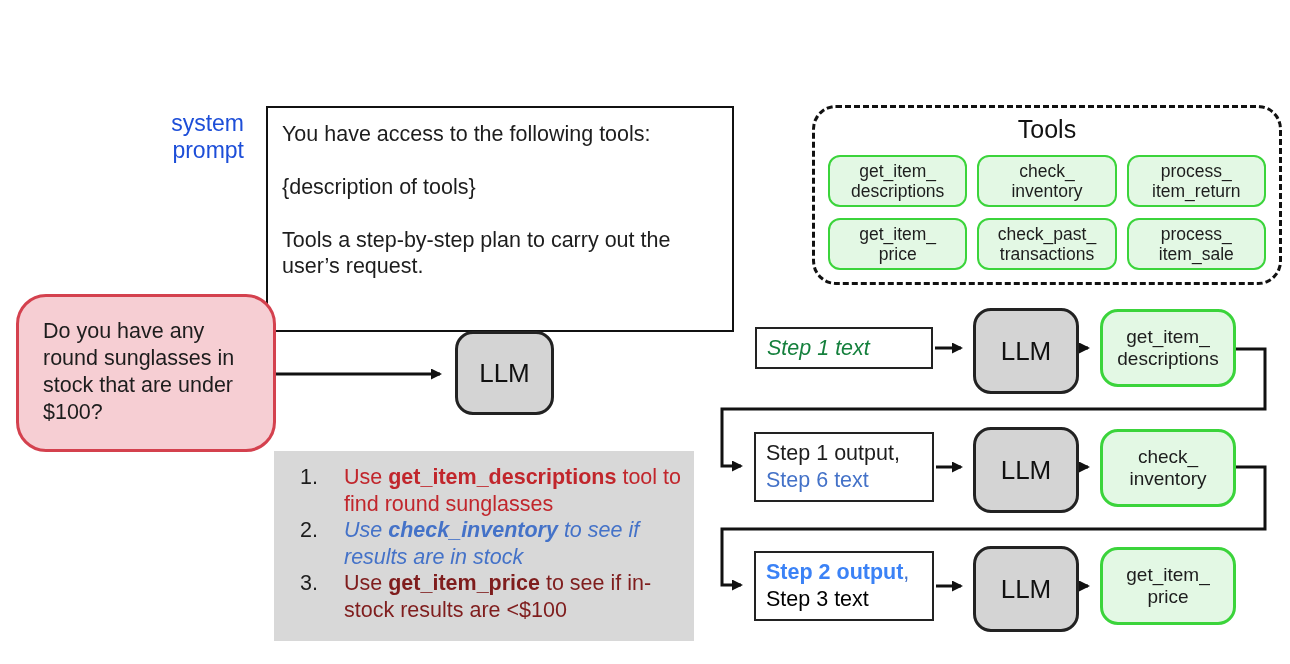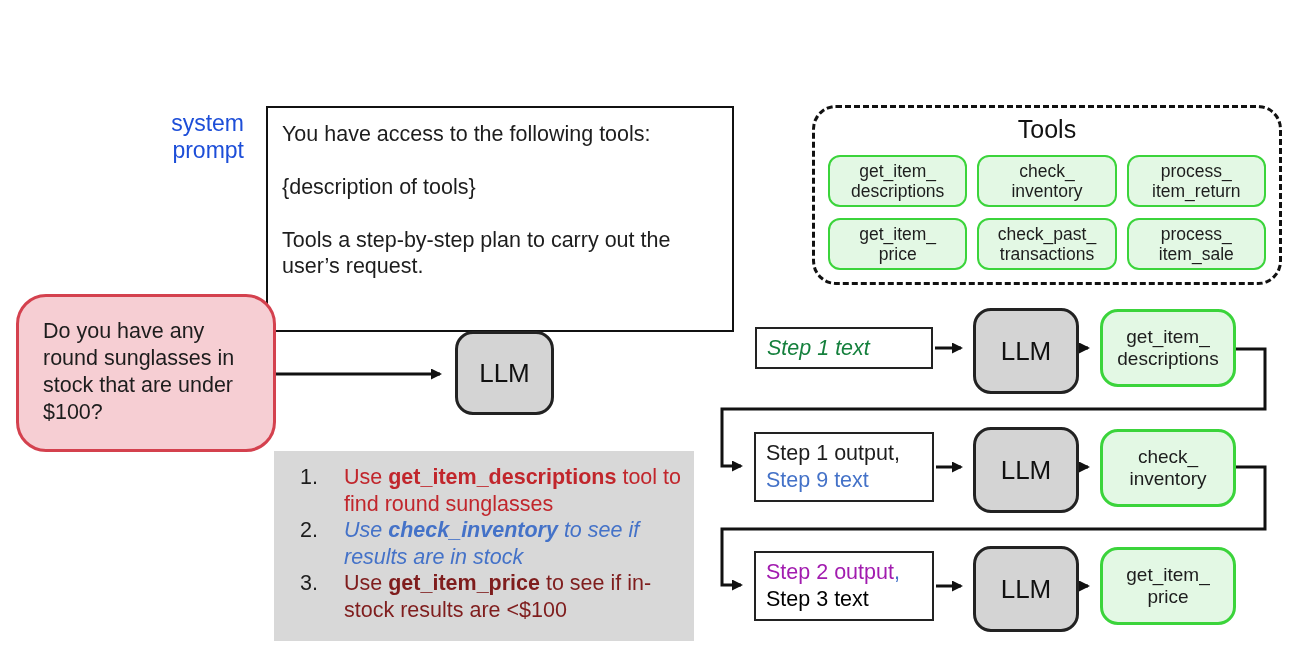--- a/index.html
+++ b/index.html
@@ -153,32 +153,32 @@
   <div id="llm1" class="abs llm-box">
     <span>LLM</span>
   </div>
   <div id="tool1" class="abs tool-node">
     <span>get_item_</span>
     <span>descriptions</span>
   </div>
 
   <div id="step2-box" class="abs step-box">
     <div style="color: rgb(29, 29, 29);">Step 1 output,</div>
-    <div style="color: rgb(68, 114, 200);">Step 9 text</div>
+    <div style="color: rgb(68, 114, 200);">Step 6 text</div>
   </div>
   <div id="llm2" class="abs llm-box">
     <span>LLM</span>
   </div>
   <div id="tool2" class="abs tool-node">
     <span>check_</span>
     <span>inventory</span>
   </div>
 
   <div id="step3-box" class="abs step-box">
-    <div><span style="color: #a21caf;">Step 2 output</span><span style="color: rgb(68, 114, 200);">,</span></div>
+    <div><span style="color: #3b82f6; font-weight: bold;">Step 2 output</span><span style="color: rgb(68, 114, 200);">,</span></div>
     <div style="color: #000000;">Step 3 text</div>
   </div>
   <div id="llm3" class="abs llm-box">
     <span>LLM</span>
   </div>
   <div id="tool3" class="abs tool-node">
     <span>get_item_</span>
     <span>price</span>
   </div>
 

